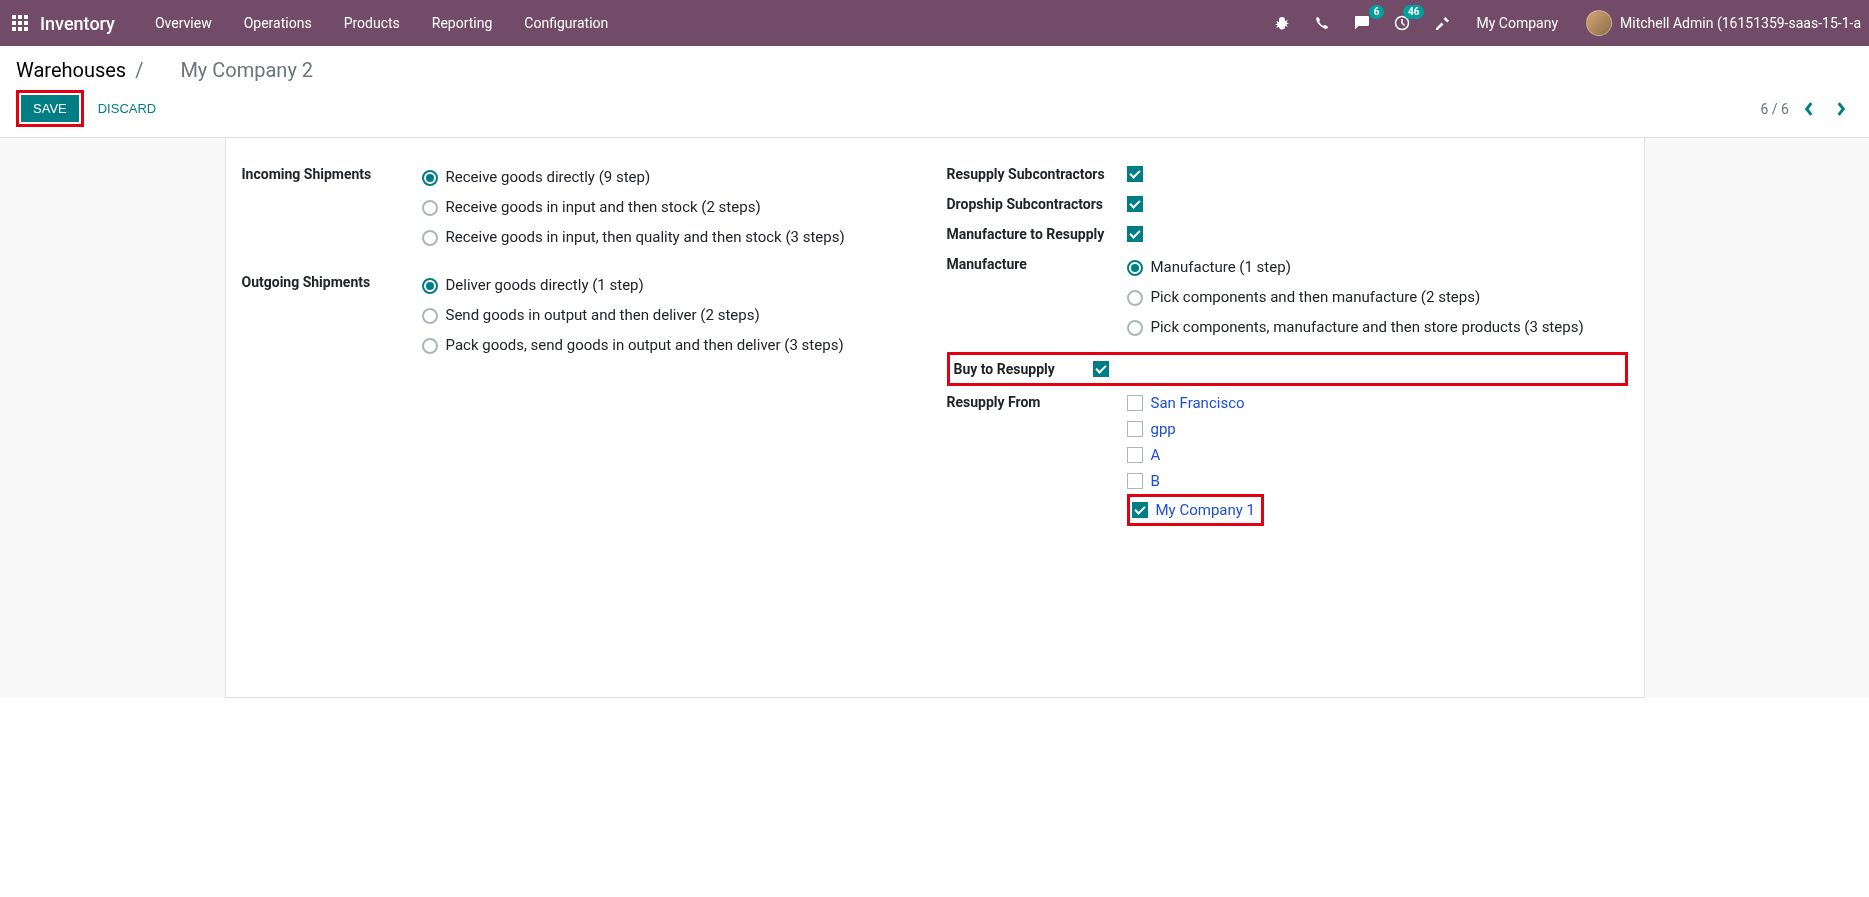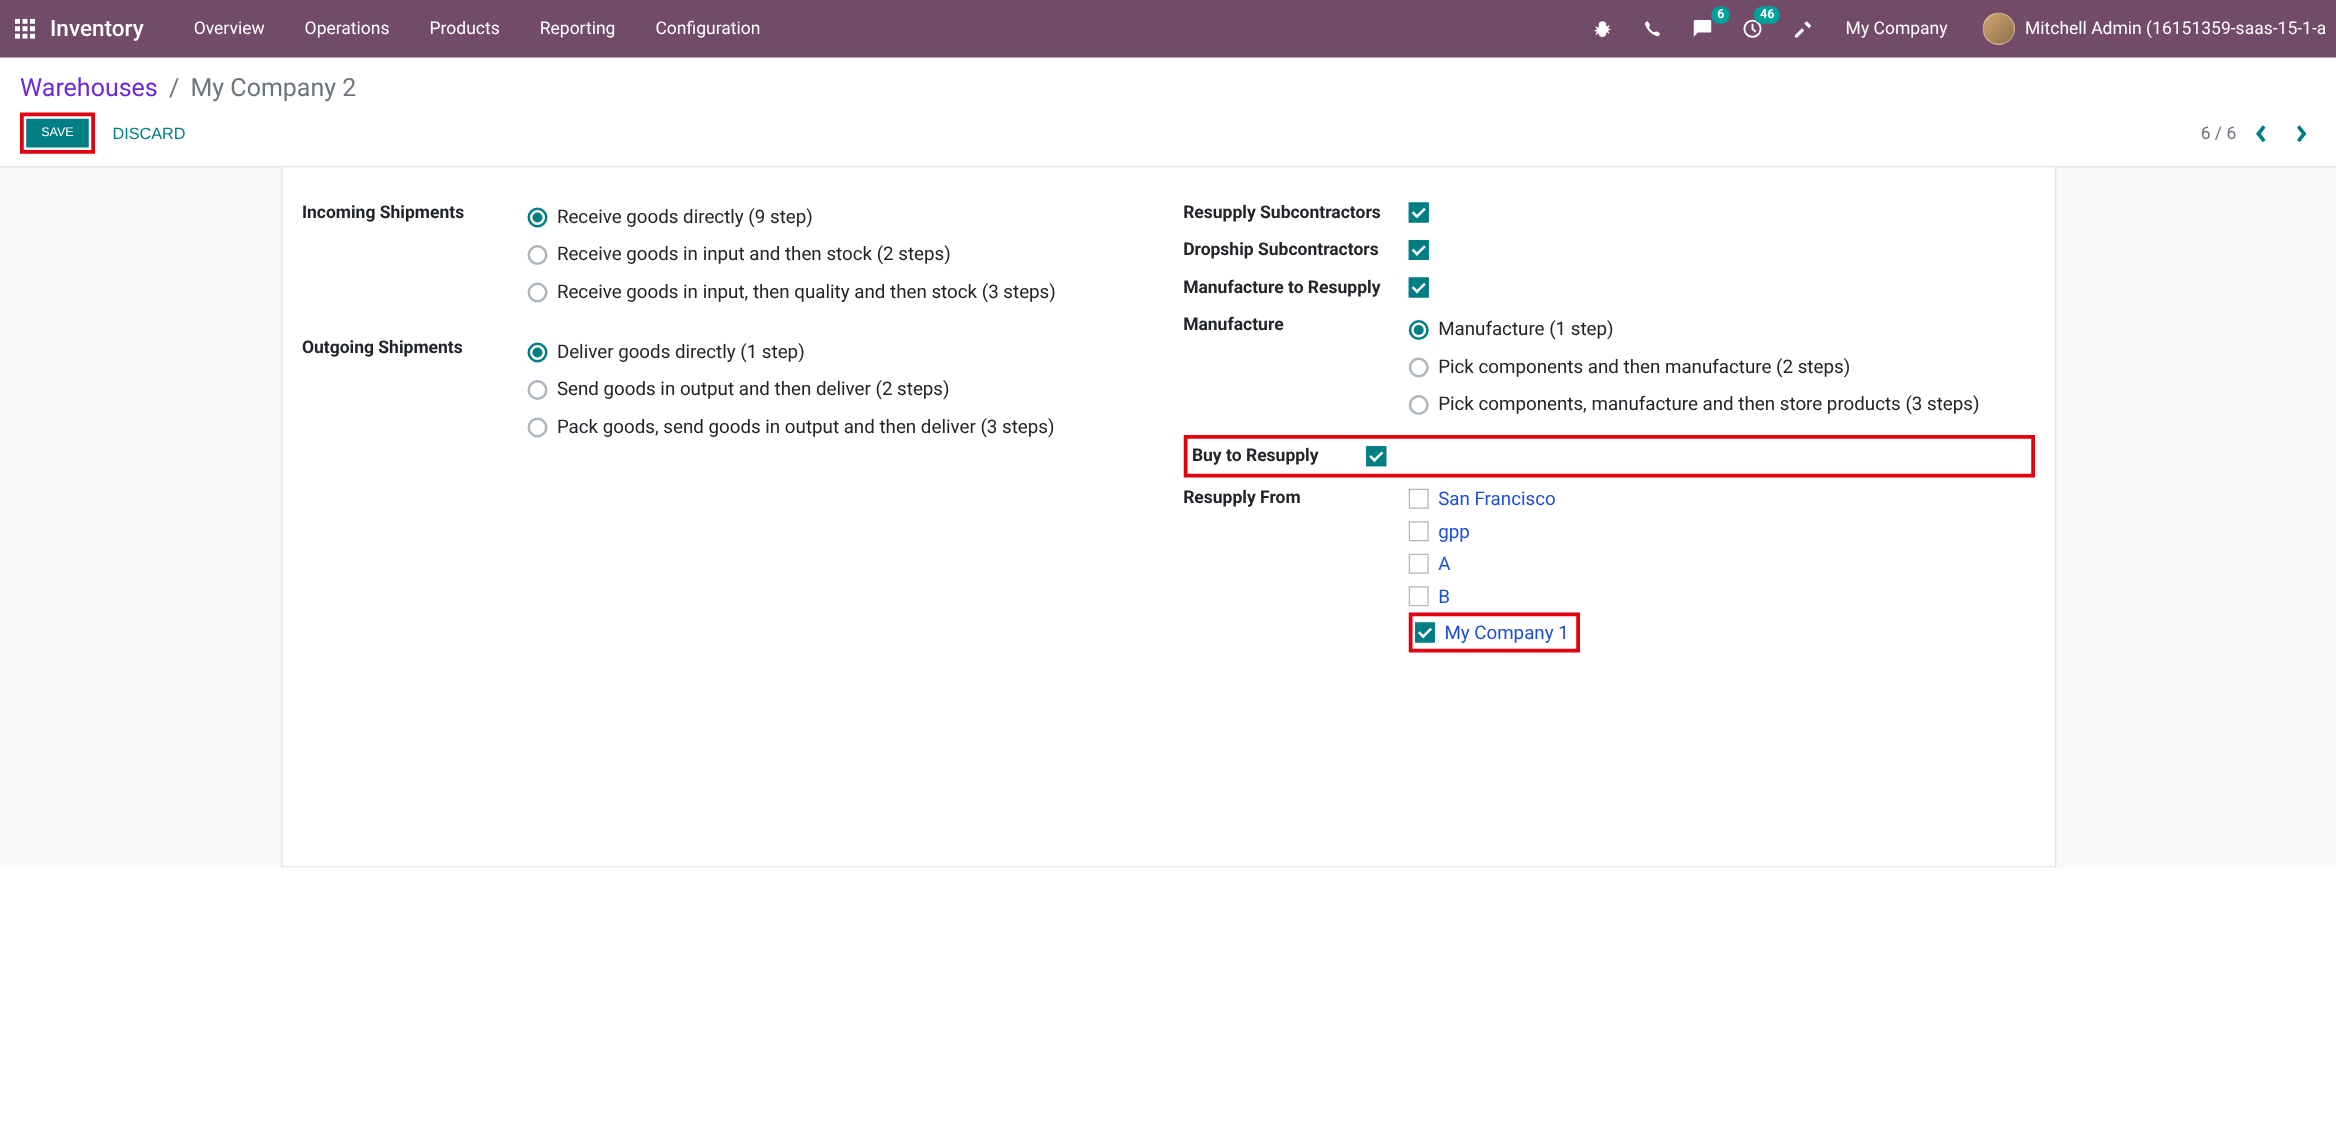--- a/index.html
+++ b/index.html
@@ -14,27 +14,27 @@
   .navbar .right { display: flex; align-items: center; gap: 12px; }
   .navbar .right .icon-btn { position: relative; width: 28px; height: 28px; display: flex; align-items: center; justify-content: center; cursor: pointer; }
   .badge-small { position: absolute; top: -4px; right: -8px; background: #00A09D; color: #fff; font-size: 10px; font-weight: 700; border-radius: 8px; padding: 1px 5px; line-height: 1.2; }
   .navbar .company { margin: 0 8px; cursor: pointer; font-size: 14px;}
   .navbar .user { display: flex; align-items: center; gap: 8px; cursor: pointer; margin-left: 8px;}
   .avatar { width: 26px; height: 26px; border-radius: 50%; background: linear-gradient(135deg,#d4a574,#8b6f47); border:1px solid rgba(255,255,255,0.3);}
   
   
   .control-area { padding: 8px 16px 0 16px; }
   .breadcrumb { font-size: 20px; padding: 4px 0 8px 0; }
-  .breadcrumb .link { color: #6d28d9; cursor: pointer; }
+  .breadcrumb .link { color: #000000; cursor: pointer; }
   .breadcrumb .sep { color: #6c757d; margin: 0 4px; }
-  .breadcrumb .current { color: #6c757d; }
+  .breadcrumb .current { color: #6c757d; margin-left: 28px; }
   
   .control-row { display: flex; align-items: center; justify-content: space-between; padding-bottom: 10px;}
   .btn-row { display: flex; align-items: center; gap: 4px; }
-  .btn-primary { background: #017E84; color: #fff; border: none; padding: 6px 12px; font-size: 10px; font-weight: 500; cursor: pointer; text-transform: uppercase; }
+  .btn-primary { background: #017E84; color: #fff; border: none; padding: 6px 12px; font-size: 13px; font-weight: 500; cursor: pointer; text-transform: uppercase; }
   .btn-secondary { background: transparent; color: #017E84; border: none; padding: 6px 10px; font-size: 13px; font-weight: 500; cursor: pointer; text-transform: uppercase; }
   .highlight-box-red { border: 3px solid #E3000F; padding: 2px; display:inline-block;}
   
   .pager { display:flex; align-items:center; gap: 8px; color:#6c757d; font-size:14px;text-align:center;}
   .pager .nav-btn { width: 24px; height:24px; display:flex; align-items:center; justify-content:center; cursor:pointer; color:#017E84;}
   
   
   .sheet-bg { background:#f9f9f9; border-top:1px solid #dee2e6; padding: 0;}
   .sheet { background:#fff; max-width:1420px; margin:0 auto; border:1px solid #dee2e6; border-top:none; padding: 24px 16px 40px 16px; min-height:560px;}
   .form-cols { display:flex; gap: 24px;}

